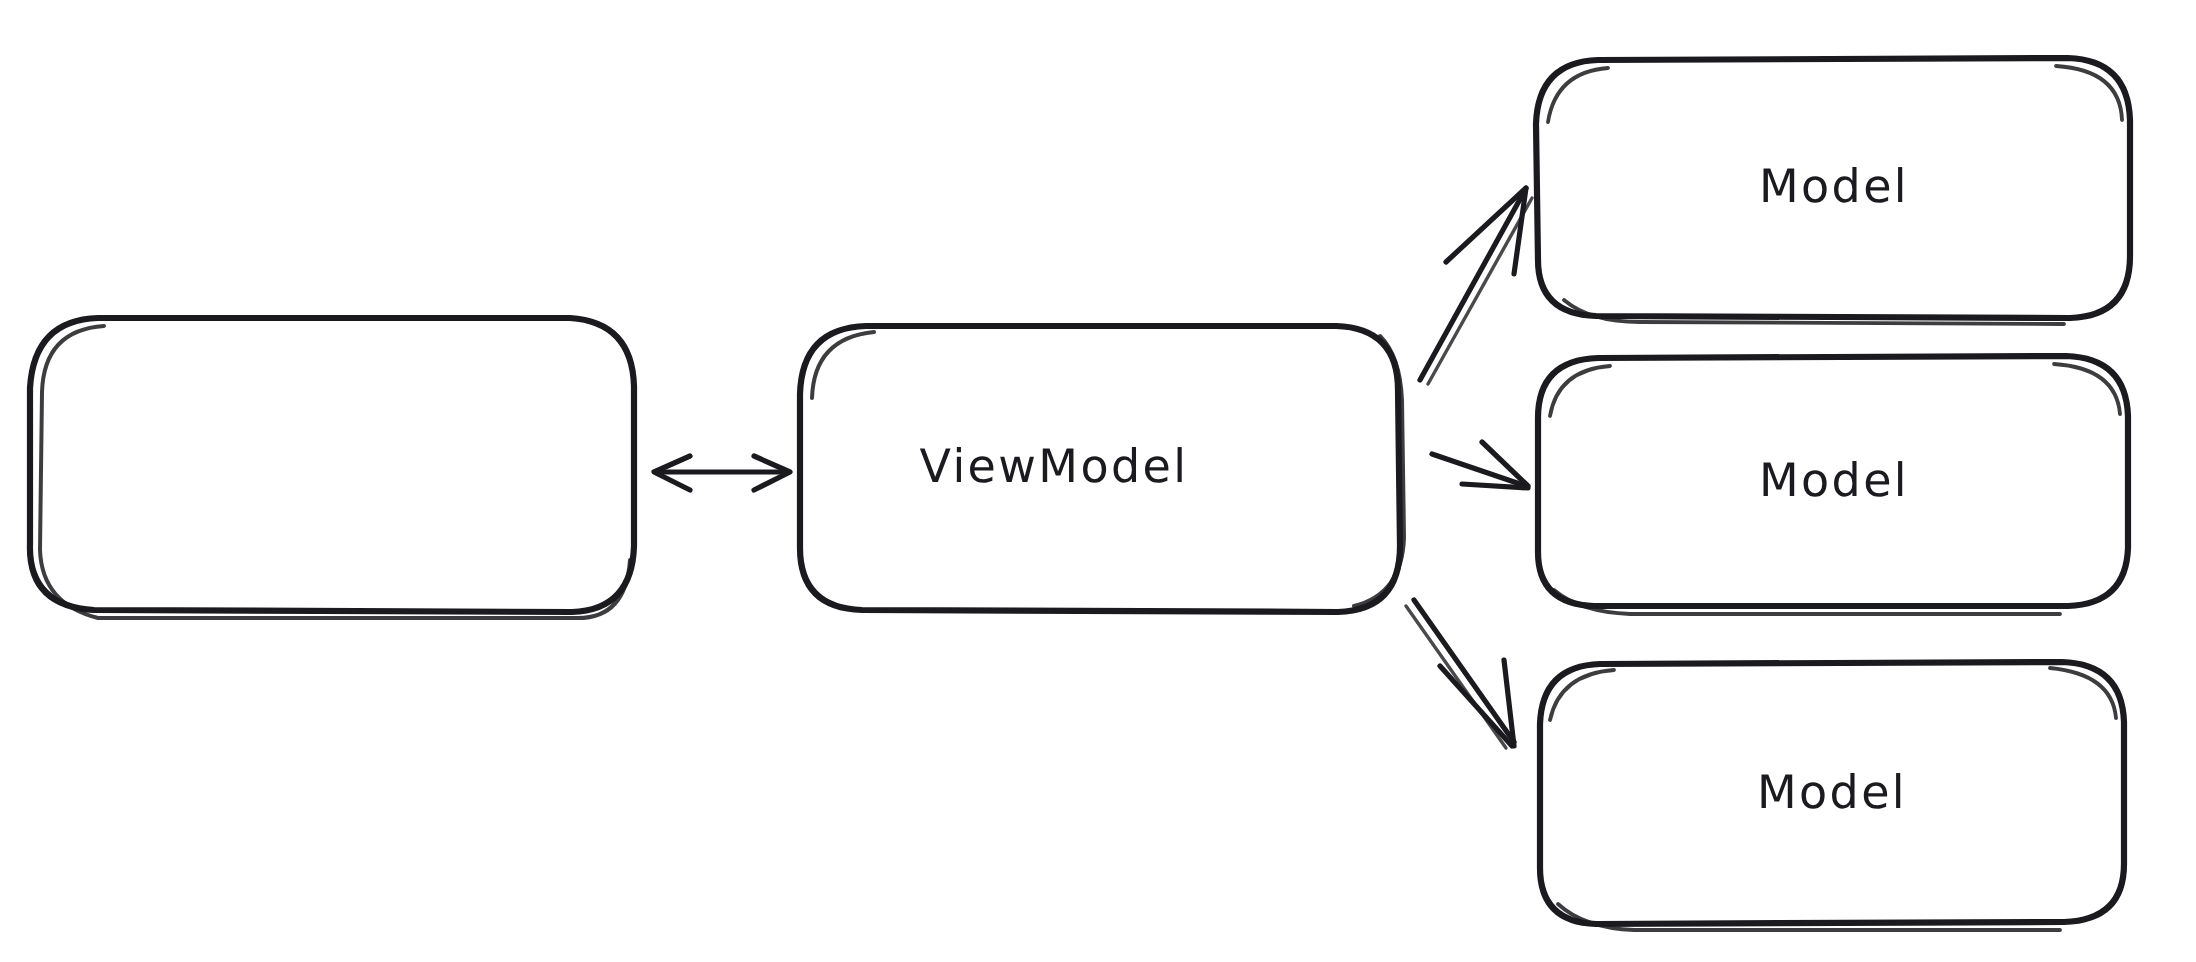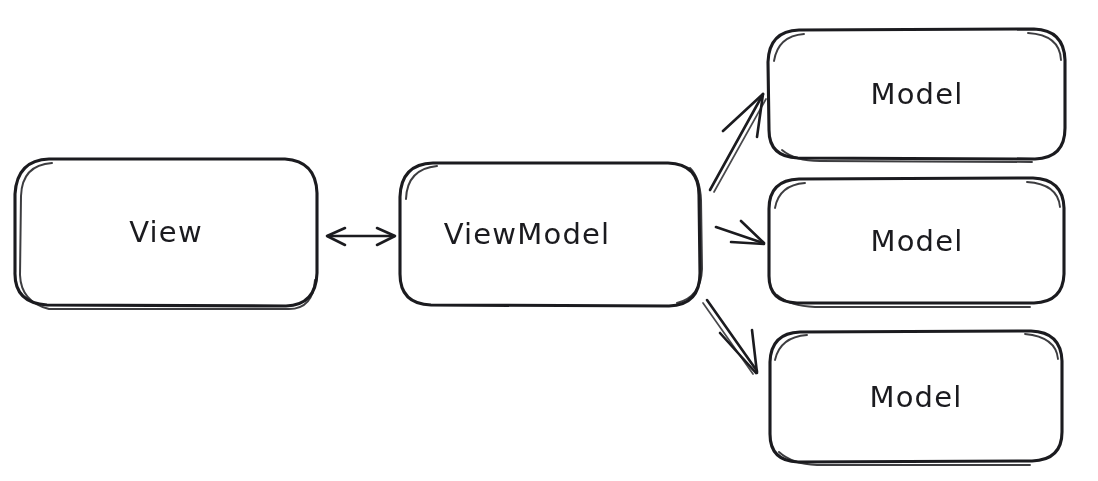--- a/index.html
+++ b/index.html
@@ -30,21 +30,21 @@
   .node {
     position: absolute;
     display: flex;
     align-items: center;
     justify-content: center;
     box-sizing: border-box;
     background: transparent;
   }
   .node-label {
     font-family: "DejaVu Sans", sans-serif;
-    font-size: 29px;
+    font-size: 23px;
     font-weight: 400;
     letter-spacing: 1.2px;
     color: #1b1b1f;
     white-space: nowrap;
     user-select: none;
   }
   
   #node-view        { left: 14px;  top: 158px; width: 304px; height: 148px; }
   #node-viewmodel   { left: 376px; top: 162px; width: 302px; height: 144px; }
   #node-model-1     { left: 768px; top: 28px;  width: 298px; height: 131px; }
@@ -115,23 +115,20 @@
       <g stroke-width="2.6">
         <path d="M707 300 L757 371"></path>
         <path d="M703 303 L753 374" stroke-width="1.7" opacity="0.8"></path>
         <path d="M720 333 L756 373"></path>
         <path d="M752 330 L757 373"></path>
       </g>
 
     </g>
   </svg>
 
-  <div class="node" id="node-view">
-    <span class="node-label">View</span>
-  </div>
 
   <div class="node" id="node-viewmodel">
     <span class="node-label">ViewModel</span>
   </div>
 
   <div class="node" id="node-model-1">
     <span class="node-label">Model</span>
   </div>
 
   <div class="node" id="node-model-2">

